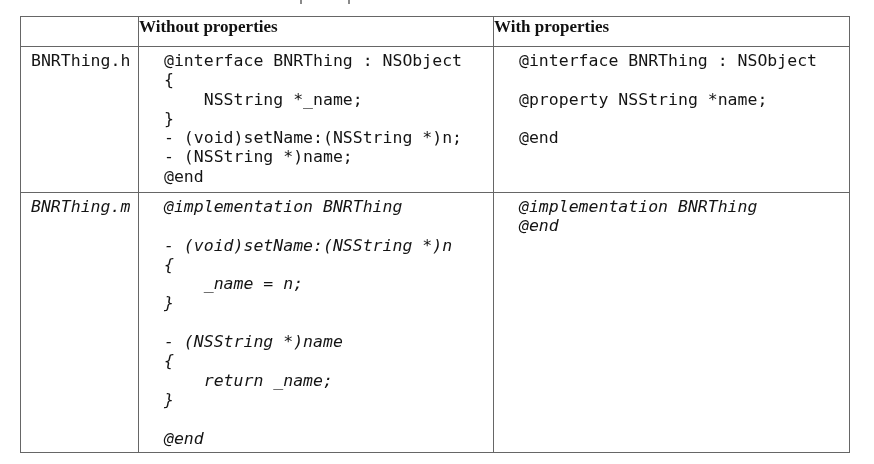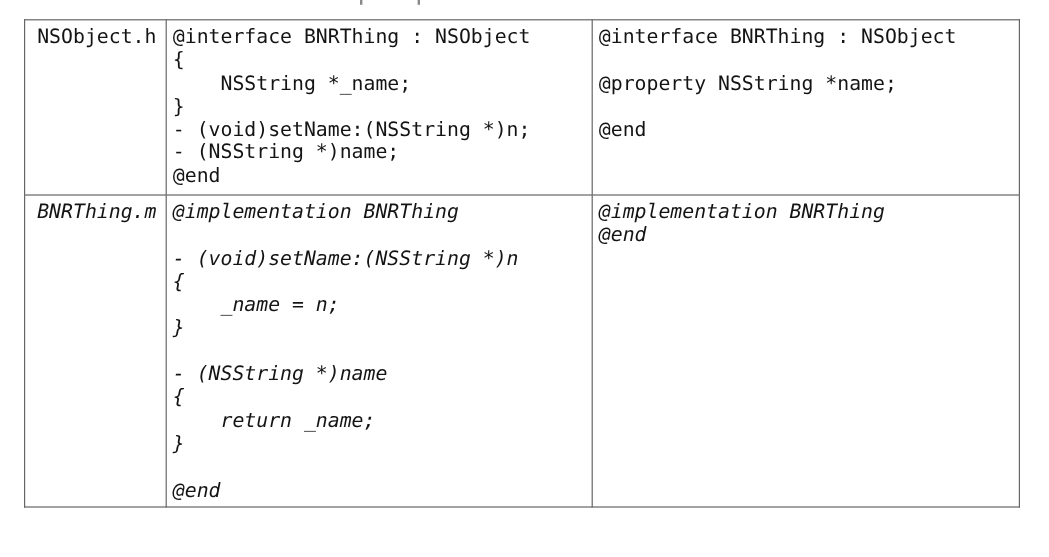--- a/index.html
+++ b/index.html
@@ -62,40 +62,45 @@
   .label,
   pre.code {
     margin: 0;
     font-family: "DejaVu Sans Mono", monospace;
     font-size: 16.5px;
     line-height: 19.3px;
     color: #141414;
     white-space: pre;
   }
   .label { padding: 4px 4px 4px 10px; }
-  pre.code { padding: 4px 4px 4px 5px; }
+  pre.code { padding: 4px 4px 4px 5px; margin-left: 20px; }
 </style>
 </head>
 <body>
 
 <div class="page">
 
   <div class="descender d1"></div>
   <div class="descender d2"></div>
 
   <table class="compare">
     <colgroup>
       <col style="width:118px">
       <col style="width:355px">
       <col style="width:356px">
     </colgroup>
     <tbody>
+        <tr>
+      <th class="colhead"></th>
+      <th class="colhead">Without properties</th>
+      <th class="colhead">With properties</th>
+    </tr>
     <tr class="row-h">
       <td>
-        <div class="label">NSObject.h</div>
+        <div class="label">BNRThing.h</div>
       </td>
       <td>
         <pre class="code">@interface BNRThing : NSObject
 {
     NSString *_name;
 }
 - (void)setName:(NSString *)n;
 - (NSString *)name;
 @end</pre>
       </td>

